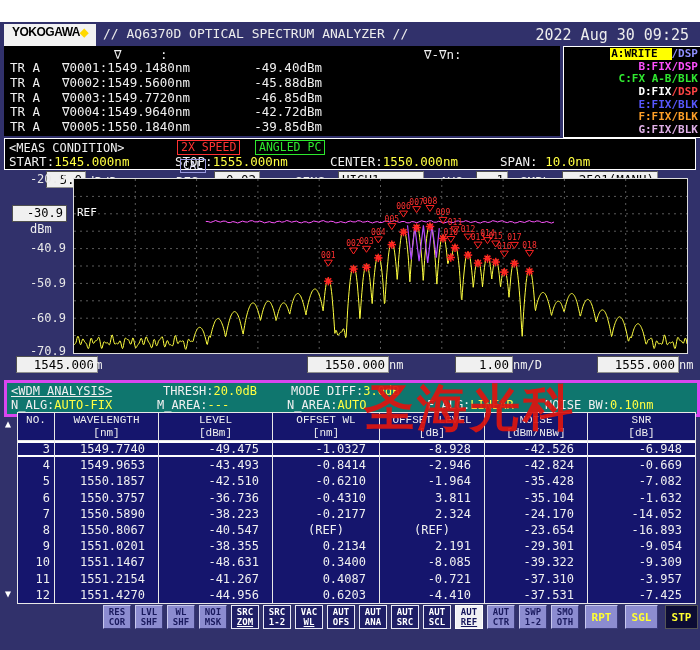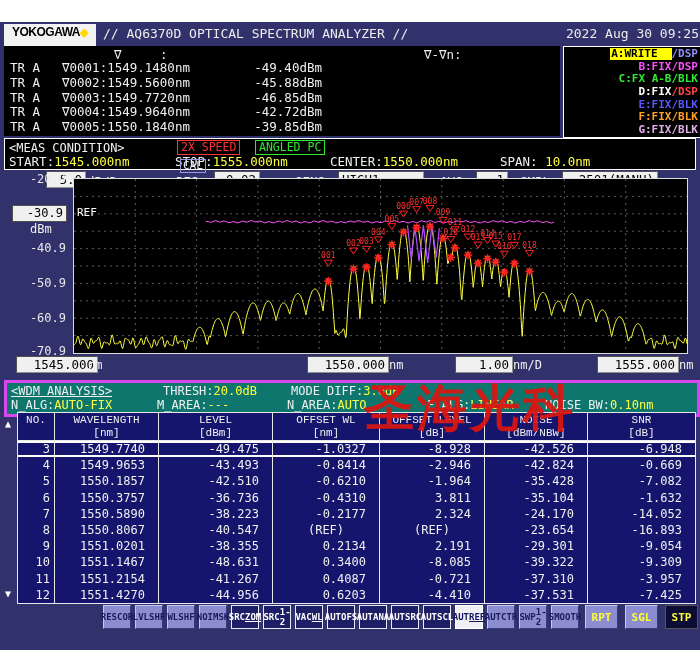--- a/index.html
+++ b/index.html
@@ -4,21 +4,21 @@
 <style>
   html,body{margin:0;padding:0;width:700px;height:650px;background:#ffffff;overflow:hidden;
     font-family:"DejaVu Sans Mono",monospace;}
   #screen{position:absolute;top:22px;left:0;width:700px;height:628px;background:#31316b;color:#f0f0f0;}
 
   
   .logo{position:absolute;left:4px;top:2px;width:92px;height:26px;background:#f2f2f2;color:#000;
     font:bold 12px "Liberation Sans",sans-serif;text-align:center;line-height:17px;letter-spacing:-0.5px;}
   .logo .diamond{color:#ffd900;font-size:11px;}
   .app-title{position:absolute;left:103px;top:4px;font-size:13px;color:#ededed;white-space:pre;}
-  .datetime{position:absolute;right:1px;top:4px;font-size:13px;color:#ededed;}
+  .datetime{position:absolute;right:11px;top:4px;font-size:15px;color:#ededed;}
 
   
   .trace-panel{position:absolute;left:4px;top:24px;width:556px;height:90px;background:#000;font-size:12.5px;}
   .tp-head span{position:absolute;top:1px;}
   .tp-nabla{left:110px;} .tp-colon{left:156px;} .tp-delta{left:420px;}
   #trace-rows{position:absolute;top:15px;left:6px;right:2px;}
   .trace-row{display:flex;height:14.8px;line-height:14.8px;white-space:pre;}
   .tr-name{width:52px;} .tr-marker{width:168px;} .tr-level{width:92px;text-align:right;}
 
   
@@ -70,21 +70,21 @@
   .th:first-child{border-left:none;}
   .trow{display:grid;grid-template-columns:36px 104px 114px 107px 105px 103px 1fr;height:16.2px;line-height:16.2px;}
   .td{border-left:1px solid #e8e8e8;text-align:right;padding-right:13px;overflow:hidden;}
   .td:first-child{border-left:none;padding-right:4px;}
   .td.refc{text-align:center;padding-right:0;}
   .trow.sel{box-shadow:inset 0 2px 0 #fff, inset 0 -2px 0 #fff;}
   .scroll-arrow{position:absolute;color:#fff;font-size:10px;left:5px;}
 
   
   #toolbar{position:absolute;left:103px;top:583px;display:flex;gap:4px;}
-  .btn{width:28px;height:24px;font:bold 9px "DejaVu Sans Mono",monospace;display:flex;flex-direction:row;
+  .btn{width:28px;height:24px;font:bold 9px "DejaVu Sans Mono",monospace;display:flex;flex-direction:column;
     align-items:center;justify-content:center;line-height:10px;box-sizing:border-box;cursor:default;}
   .btn.light{background:#8c8cd0;color:#1a1a5e;border:1px solid #c8c8ee;border-bottom-color:#3a3a7a;border-right-color:#3a3a7a;}
   .btn.dark{background:#1e1e66;color:#fff;border:1px solid #e8e8f4;}
   .btn.active{background:#f0f0f4;color:#16165c;border:1px solid #fff;}
   #actions{position:absolute;top:583px;left:585px;display:flex;gap:7px;}
   .abtn{width:33px;height:24px;font:bold 11px "DejaVu Sans Mono",monospace;display:flex;align-items:center;
     justify-content:center;box-sizing:border-box;}
   .abtn.action{background:#8c8cd0;color:#ffff30;border:1px solid #c8c8ee;border-bottom-color:#3a3a7a;border-right-color:#3a3a7a;}
   .abtn.stop{background:#0c0c34;color:#ffff30;border:1px solid #555;}
   .u{text-decoration:underline;}

